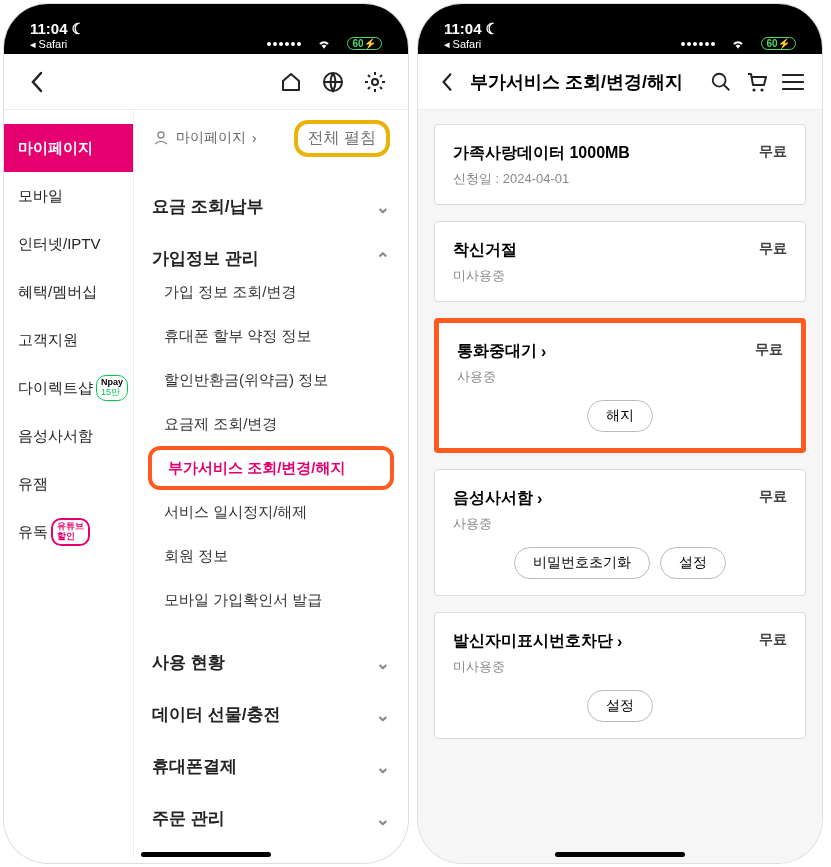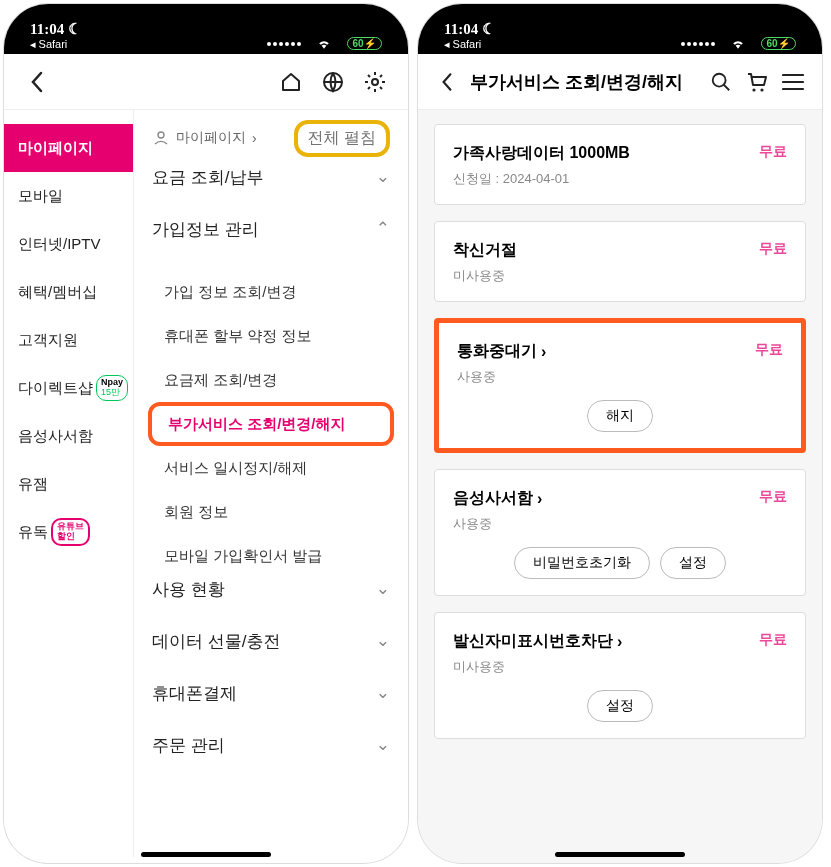--- a/index.html
+++ b/index.html
@@ -26,21 +26,21 @@
     background: #000;
     color: #fff;
     display: flex;
     justify-content: space-between;
     align-items: flex-end;
     padding: 0 26px 4px;
     font-size: 15px;
     font-weight: 600;
   }
   .sb-left { display: flex; flex-direction: column; line-height: 1.1; }
-  .sb-time { display: flex; align-items: center; gap: 4px; font-size: 15px; font-family: Liberation Serif, serif; }
+  .sb-time { display: flex; align-items: center; gap: 4px; font-size: 15px; }
   .sb-back { font-size: 11px; font-weight: 400; }
   .sb-right { display: flex; align-items: center; gap: 15px; }
   .dots { display: flex; gap: 2px; }
   .dots span { width: 4px; height: 4px; border-radius: 50%; background: #fff; display: block; }
   .wifi { width: 16px; height: 12px; }
   .battery {
     border: 1px solid #4cd964; border-radius: 8px;
     font-size: 10px; padding: 0 4px; color: #4cd964;
     display: flex; align-items: center; gap: 1px;
   }
@@ -77,22 +77,22 @@
   .crumb-row {
     display: flex; justify-content: space-between; align-items: center;
     height: 56px; color: #666; font-size: 14px;
   }
   .crumb-left { display:flex; align-items:center; gap:6px; }
   .pill {
     border: 4px solid #eab308; border-radius: 14px; padding: 4px 10px;
     font-size: 16px; color: #737373;
   }
   .sect-head {
-    height: 52px; display: flex; align-items: flex-start; justify-content: space-between;
-    font-size: 17px; font-weight: 400; color: #222;
+    height: 52px; display: flex; align-items: flex-end; justify-content: space-between;
+    font-size: 17px; font-weight: 700; color: #222;
   }
   .chev { color: #888; }
   .sub-item {
     height: 44px; display: flex; align-items: center; padding-left: 12px;
     font-size: 15px; color: #333;
   }
   .sub-item.hl {
     color: #e6006f; font-weight: 700;
     border: 4px solid #ff5a1f; border-radius: 12px;
     margin: 0 -4px; padding-left: 16px;
@@ -106,21 +106,21 @@
   .title2 { font-size: 18px; font-weight: 700; flex: 1; }
   .content-r { padding: 14px 16px; background:#f6f6f6; height: calc(100% - 106px); overflow:hidden;}
   .card {
     background: #fff; border: 1px solid #ddd; border-radius: 4px;
     padding: 18px 18px 16px; margin-bottom: 16px;
   }
   .card.hl { border: 5px solid #ff5a1f; }
   .card-title { font-size: 16px; font-weight: 700; display:flex; align-items:center; gap:4px; }
   .card-sub { font-size: 13px; color: #888; margin-top: 6px; }
   .card-row { display: flex; justify-content: space-between; align-items: flex-start; }
-  .tag-free { font-size: 14px; font-weight: 600; color: #ec4899; }
+  .tag-free { font-size: 14px; font-weight: 600; color: #404040; }
   .btn-row { display: flex; gap: 10px; justify-content: center; margin-top: 14px; }
   .chip-btn {
     border: 1px solid #bbb; border-radius: 18px; padding: 6px 18px;
     font-size: 14px; background: #fff;
   }
 
   .home-ind {
     position: absolute; bottom: 6px; left: 50%; transform: translateX(-50%);
     width: 130px; height: 5px; background: #000; border-radius: 3px;
   }
@@ -232,20 +232,21 @@
           <div class="sect-head">
             <span>요금 조회/납부</span>
             <span class="chev">⌄</span>
           </div>
           <div class="sect-head">
             <span>가입정보 관리</span>
             <span class="chev">⌃</span>
           </div>
           <div class="sub-item">가입 정보 조회/변경</div>
           <div class="sub-item">휴대폰 할부 약정 정보</div>
+          <div class="sub-item">할인반환금(위약금) 정보</div>
           <div class="sub-item">요금제 조회/변경</div>
           <div class="sub-item hl">부가서비스 조회/변경/해지</div>
           <div class="sub-item">서비스 일시정지/해제</div>
           <div class="sub-item">회원 정보</div>
           <div class="sub-item">모바일 가입확인서 발급</div>
           <div class="sect-head">
             <span>사용 현황</span>
             <span class="chev">⌄</span>
           </div>
           <div class="sect-head">

